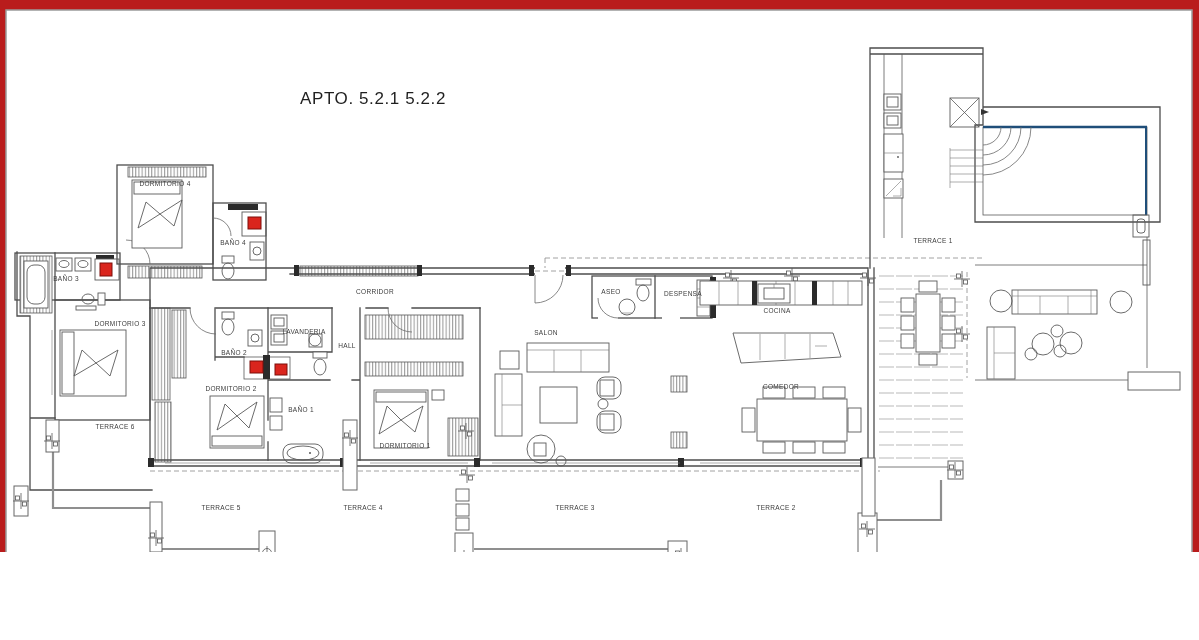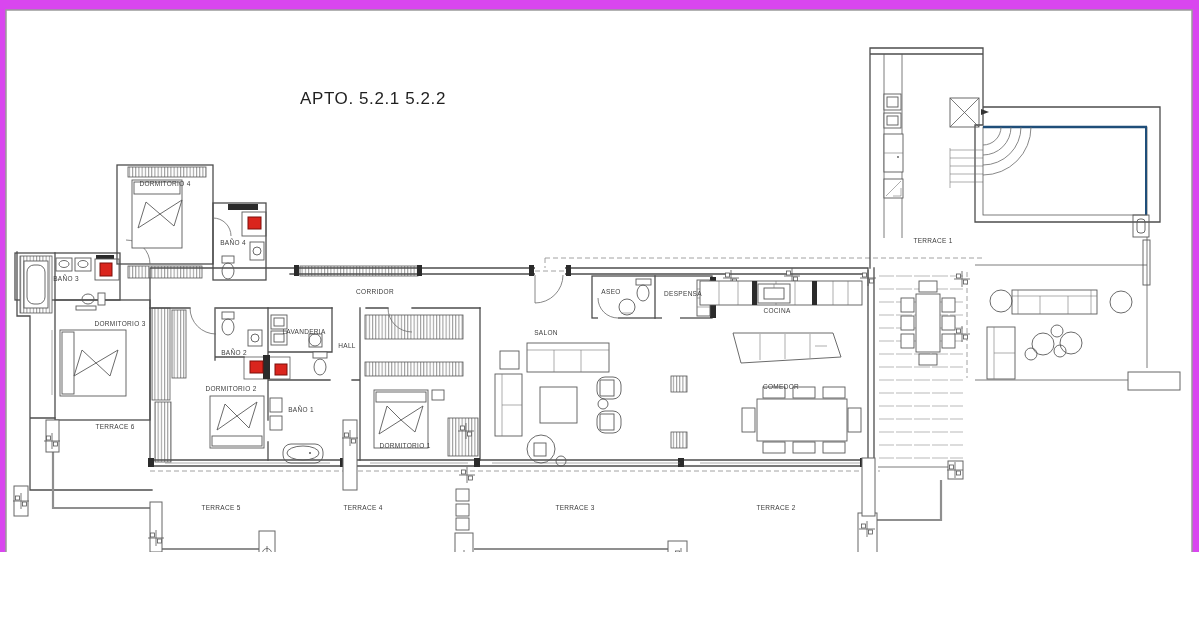--- a/index.html
+++ b/index.html
@@ -1,16 +1,16 @@
 <!DOCTYPE html>
 <html><head>
 <meta charset="utf-8">
 <style>
   html,body{margin:0;padding:0;background:#ffffff;}
-  #page{position:relative;width:1199px;height:552px;background:#d946ef;overflow:hidden;
+  #page{position:relative;width:1199px;height:552px;background:#b91c1c;overflow:hidden;
         font-family:"Liberation Sans", sans-serif;}
   svg{display:block}
   .wall{stroke:#4d4d4d;stroke-width:1.3;fill:none;stroke-linecap:square}
   .wallthin{stroke:#5a5a5a;stroke-width:0.8;fill:none}
   .inner{stroke:#777;stroke-width:0.6;fill:none}
   .furn{stroke:#5a5a5a;stroke-width:0.9;fill:#ffffff}
   .furnN{stroke:#5a5a5a;stroke-width:0.9;fill:none}
   .blk{fill:#2b2b2b;stroke:none}
   .dash{stroke:#8a8a8a;stroke-width:0.8;fill:none;stroke-dasharray:5 3}
   .rail{stroke:#8f8f8f;stroke-width:2.2;fill:none}

